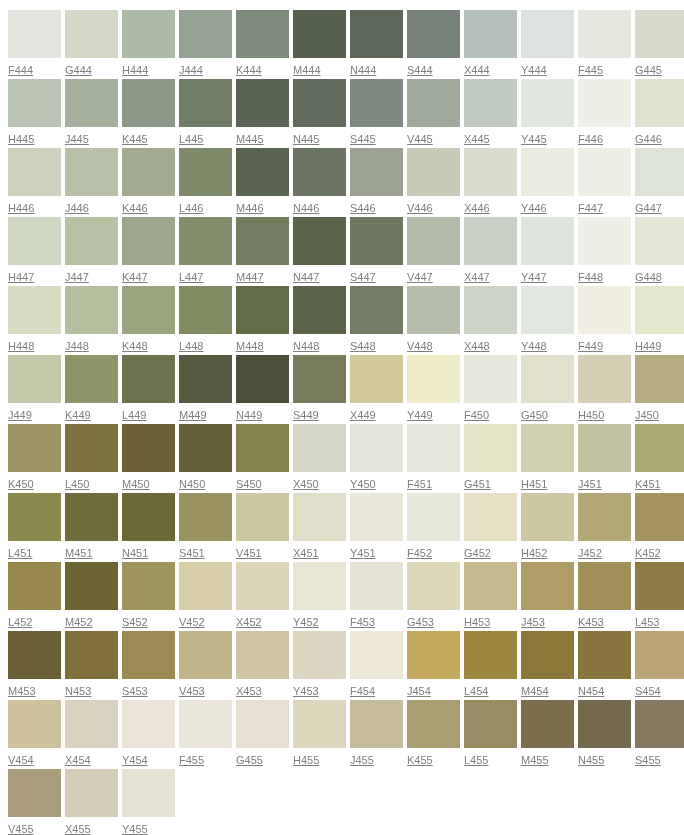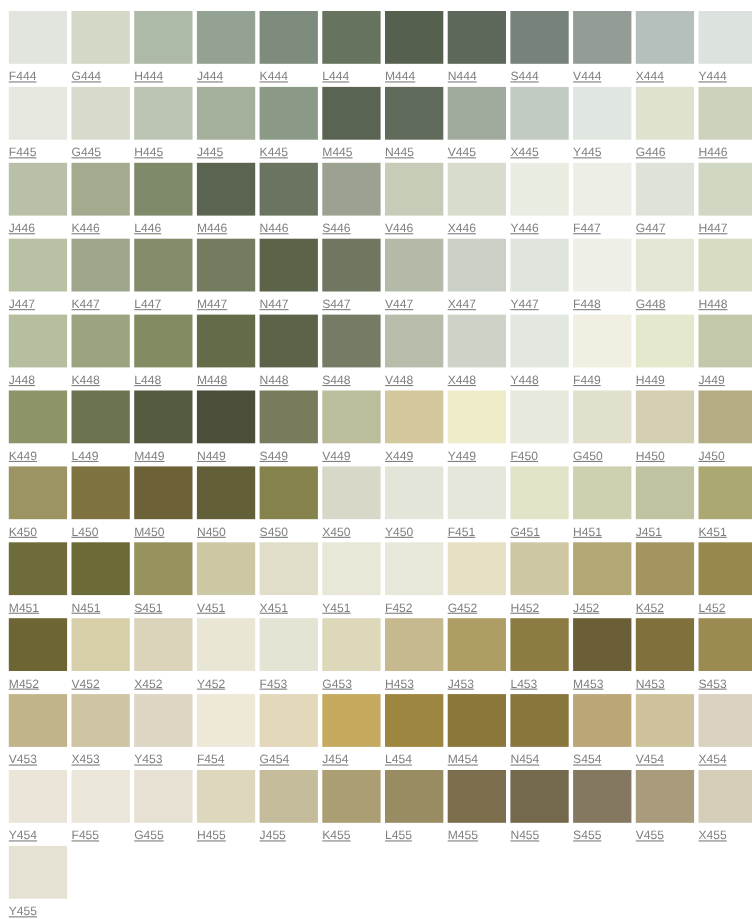--- a/index.html
+++ b/index.html
@@ -65,40 +65,32 @@
     </div>
     <div class="swatch-cell">
       <span class="swatch-chip" style="background-color: rgb(147, 162, 146);"></span>
       <a class="swatch-label">J444</a>
     </div>
     <div class="swatch-cell">
       <span class="swatch-chip" style="background-color: rgb(125, 140, 124);"></span>
       <a class="swatch-label">K444</a>
     </div>
     <div class="swatch-cell">
-      <span class="swatch-chip" style="background-color: rgb(102, 116, 95);"></span>
-      <a class="swatch-label">L444</a>
-    </div>
-    <div class="swatch-cell">
       <span class="swatch-chip" style="background-color: rgb(86, 96, 79);"></span>
       <a class="swatch-label">M444</a>
     </div>
     <div class="swatch-cell">
       <span class="swatch-chip" style="background-color: rgb(93, 103, 90);"></span>
       <a class="swatch-label">N444</a>
     </div>
     <div class="swatch-cell">
       <span class="swatch-chip" style="background-color: rgb(119, 130, 122);"></span>
       <a class="swatch-label">S444</a>
     </div>
     <div class="swatch-cell">
-      <span class="swatch-chip" style="background-color: rgb(148, 157, 149);"></span>
-      <a class="swatch-label">V444</a>
-    </div>
-    <div class="swatch-cell">
       <span class="swatch-chip" style="background-color: rgb(181, 192, 188);"></span>
       <a class="swatch-label">X444</a>
     </div>
     <div class="swatch-cell">
       <span class="swatch-chip" style="background-color: rgb(220, 227, 223);"></span>
       <a class="swatch-label">Y444</a>
     </div>
     <div class="swatch-cell">
       <span class="swatch-chip" style="background-color: rgb(230, 232, 224);"></span>
       <a class="swatch-label">F445</a>
@@ -113,40 +105,52 @@
     </div>
     <div class="swatch-cell">
       <span class="swatch-chip" style="background-color: rgb(164, 176, 156);"></span>
       <a class="swatch-label">J445</a>
     </div>
     <div class="swatch-cell">
       <span class="swatch-chip" style="background-color: rgb(139, 154, 134);"></span>
       <a class="swatch-label">K445</a>
     </div>
     <div class="swatch-cell">
+      <span class="swatch-chip" style="background-color: rgb(111, 125, 103);"></span>
+      <a class="swatch-label">L445</a>
+    </div>
+    <div class="swatch-cell">
       <span class="swatch-chip" style="background-color: rgb(90, 100, 82);"></span>
       <a class="swatch-label">M445</a>
     </div>
     <div class="swatch-cell">
       <span class="swatch-chip" style="background-color: rgb(97, 107, 92);"></span>
       <a class="swatch-label">N445</a>
     </div>
     <div class="swatch-cell">
+      <span class="swatch-chip" style="background-color: rgb(126, 138, 129);"></span>
+      <a class="swatch-label">S445</a>
+    </div>
+    <div class="swatch-cell">
       <span class="swatch-chip" style="background-color: rgb(159, 169, 156);"></span>
       <a class="swatch-label">V445</a>
     </div>
     <div class="swatch-cell">
       <span class="swatch-chip" style="background-color: rgb(194, 203, 194);"></span>
       <a class="swatch-label">X445</a>
     </div>
     <div class="swatch-cell">
       <span class="swatch-chip" style="background-color: rgb(224, 230, 224);"></span>
       <a class="swatch-label">Y445</a>
     </div>
     <div class="swatch-cell">
+      <span class="swatch-chip" style="background-color: rgb(238, 240, 232);"></span>
+      <a class="swatch-label">F446</a>
+    </div>
+    <div class="swatch-cell">
       <span class="swatch-chip" style="background-color: rgb(224, 226, 208);"></span>
       <a class="swatch-label">G446</a>
     </div>
     <div class="swatch-cell">
       <span class="swatch-chip" style="background-color: rgb(205, 210, 191);"></span>
       <a class="swatch-label">H446</a>
     </div>
     <div class="swatch-cell">
       <span class="swatch-chip" style="background-color: rgb(185, 192, 168);"></span>
       <a class="swatch-label">J446</a>
@@ -305,24 +309,20 @@
     </div>
     <div class="swatch-cell">
       <span class="swatch-chip" style="background-color: rgb(75, 78, 56);"></span>
       <a class="swatch-label">N449</a>
     </div>
     <div class="swatch-cell">
       <span class="swatch-chip" style="background-color: rgb(120, 124, 93);"></span>
       <a class="swatch-label">S449</a>
     </div>
     <div class="swatch-cell">
-      <span class="swatch-chip" style="background-color: rgb(188, 189, 157);"></span>
-      <a class="swatch-label">V449</a>
-    </div>
-    <div class="swatch-cell">
       <span class="swatch-chip" style="background-color: rgb(211, 199, 156);"></span>
       <a class="swatch-label">X449</a>
     </div>
     <div class="swatch-cell">
       <span class="swatch-chip" style="background-color: rgb(239, 236, 201);"></span>
       <a class="swatch-label">Y449</a>
     </div>
     <div class="swatch-cell">
       <span class="swatch-chip" style="background-color: rgb(231, 233, 221);"></span>
       <a class="swatch-label">F450</a>
@@ -381,20 +381,24 @@
     </div>
     <div class="swatch-cell">
       <span class="swatch-chip" style="background-color: rgb(192, 194, 162);"></span>
       <a class="swatch-label">J451</a>
     </div>
     <div class="swatch-cell">
       <span class="swatch-chip" style="background-color: rgb(171, 168, 113);"></span>
       <a class="swatch-label">K451</a>
     </div>
     <div class="swatch-cell">
+      <span class="swatch-chip" style="background-color: rgb(138, 138, 79);"></span>
+      <a class="swatch-label">L451</a>
+    </div>
+    <div class="swatch-cell">
       <span class="swatch-chip" style="background-color: rgb(111, 108, 60);"></span>
       <a class="swatch-label">M451</a>
     </div>
     <div class="swatch-cell">
       <span class="swatch-chip" style="background-color: rgb(107, 105, 53);"></span>
       <a class="swatch-label">N451</a>
     </div>
     <div class="swatch-cell">
       <span class="swatch-chip" style="background-color: rgb(151, 146, 94);"></span>
       <a class="swatch-label">S451</a>
@@ -433,20 +437,24 @@
     </div>
     <div class="swatch-cell">
       <span class="swatch-chip" style="background-color: rgb(151, 136, 77);"></span>
       <a class="swatch-label">L452</a>
     </div>
     <div class="swatch-cell">
       <span class="swatch-chip" style="background-color: rgb(110, 101, 53);"></span>
       <a class="swatch-label">M452</a>
     </div>
     <div class="swatch-cell">
+      <span class="swatch-chip" style="background-color: rgb(160, 148, 92);"></span>
+      <a class="swatch-label">S452</a>
+    </div>
+    <div class="swatch-cell">
       <span class="swatch-chip" style="background-color: rgb(215, 207, 170);"></span>
       <a class="swatch-label">V452</a>
     </div>
     <div class="swatch-cell">
       <span class="swatch-chip" style="background-color: rgb(219, 212, 186);"></span>
       <a class="swatch-label">X452</a>
     </div>
     <div class="swatch-cell">
       <span class="swatch-chip" style="background-color: rgb(234, 230, 214);"></span>
       <a class="swatch-label">Y452</a>
@@ -461,20 +469,24 @@
     </div>
     <div class="swatch-cell">
       <span class="swatch-chip" style="background-color: rgb(198, 185, 143);"></span>
       <a class="swatch-label">H453</a>
     </div>
     <div class="swatch-cell">
       <span class="swatch-chip" style="background-color: rgb(174, 157, 101);"></span>
       <a class="swatch-label">J453</a>
     </div>
     <div class="swatch-cell">
+      <span class="swatch-chip" style="background-color: rgb(160, 143, 87);"></span>
+      <a class="swatch-label">K453</a>
+    </div>
+    <div class="swatch-cell">
       <span class="swatch-chip" style="background-color: rgb(140, 124, 67);"></span>
       <a class="swatch-label">L453</a>
     </div>
     <div class="swatch-cell">
       <span class="swatch-chip" style="background-color: rgb(107, 95, 55);"></span>
       <a class="swatch-label">M453</a>
     </div>
     <div class="swatch-cell">
       <span class="swatch-chip" style="background-color: rgb(128, 113, 60);"></span>
       <a class="swatch-label">N453</a>
@@ -491,24 +503,20 @@
       <span class="swatch-chip" style="background-color: rgb(207, 196, 164);"></span>
       <a class="swatch-label">X453</a>
     </div>
     <div class="swatch-cell">
       <span class="swatch-chip" style="background-color: rgb(221, 214, 194);"></span>
       <a class="swatch-label">Y453</a>
     </div>
     <div class="swatch-cell">
       <span class="swatch-chip" style="background-color: rgb(238, 232, 217);"></span>
       <a class="swatch-label">F454</a>
-    </div>
-    <div class="swatch-cell">
-      <span class="swatch-chip" style="background-color: rgb(227, 216, 186);"></span>
-      <a class="swatch-label">G454</a>
     </div>
     <div class="swatch-cell">
       <span class="swatch-chip" style="background-color: rgb(196, 169, 95);"></span>
       <a class="swatch-label">J454</a>
     </div>
     <div class="swatch-cell">
       <span class="swatch-chip" style="background-color: rgb(157, 134, 64);"></span>
       <a class="swatch-label">L454</a>
     </div>
     <div class="swatch-cell">

